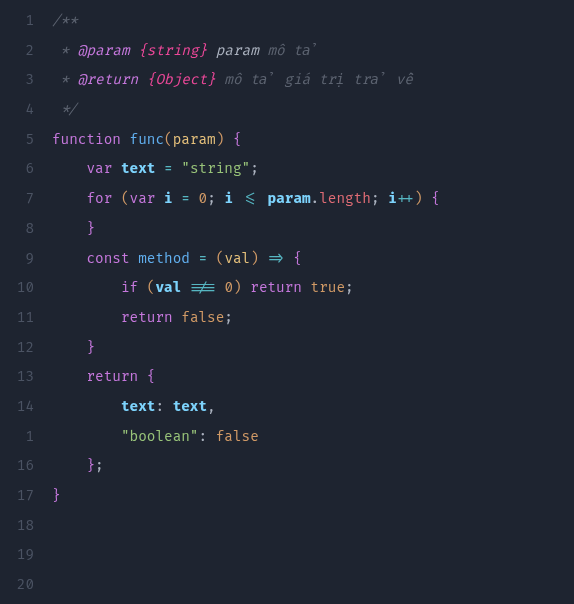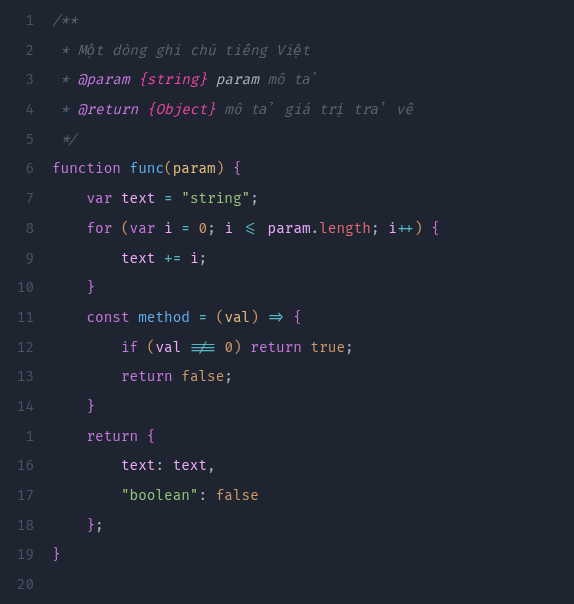--- a/index.html
+++ b/index.html
@@ -30,21 +30,21 @@
   .code-lines { flex:1; }
   .cmt   { color:#5c6370; font-style:italic; }
   .cmt-tag { color:#c678dd; font-style:italic; }
   .cmt-type{ color:#ec4899; font-style:italic; }
   .cmt-param{ color:#abb2bf; font-style:italic; }
   .kw    { color:#c678dd;margin-top:44px; }
   .fn    { color:#61afef;margin-top:16px; }
   .param { color:#e5c07b; }
   .punc  { color:#abb2bf; }
   .brace { color:#c678dd; }
-  .var   { color:#f0abfc; }
+  .var   { color:#7dd3fc;font-weight:bold; }
   .str   { color:#98c379; }
   .num   { color:#d19a66; }
   .op    { color:#56b6c2; }
   .prop  { color:#e06c75; }
   .bool  { color:#d19a66; }
   .paren1{ color:#d19a66; }
 </style>
 </head>
 <body>
 
@@ -66,28 +66,26 @@
       <div>14</div>
       <div>1</div>
       <div>16</div>
       <div>17</div>
       <div>18</div>
       <div>19</div>
       <div>20</div>
     </div>
   <div class="code-lines">
       <div><span class="cmt">/**</span></div>
-      <div><span class="cmt"> * Một dòng ghi chú tiếng Việt</span></div>
       <div><span class="cmt"> * </span><span class="cmt-tag">@param</span><span class="cmt"> </span><span class="cmt-type">{string}</span><span class="cmt"> </span><span class="cmt-param">param</span><span class="cmt"> mô tả</span></div>
       <div><span class="cmt"> * </span><span class="cmt-tag">@return</span><span class="cmt"> </span><span class="cmt-type">{Object}</span><span class="cmt"> mô tả giá trị trả về</span></div>
       <div><span class="cmt"> */</span></div>
       <div><span class="kw">function</span><span class="punc"> </span><span class="fn">func</span><span class="paren1">(</span><span class="param">param</span><span class="paren1">)</span><span class="punc"> </span><span class="brace">{</span></div>
       <div><span>    </span><span class="kw">var</span><span class="punc"> </span><span class="var">text</span><span class="punc"> </span><span class="op">=</span><span class="punc"> </span><span class="str">"string"</span><span class="punc">;</span></div>
       <div><span>    </span><span class="kw">for</span><span class="punc"> </span><span class="paren1">(</span><span class="kw">var</span><span class="punc"> </span><span class="var">i</span><span class="punc"> </span><span class="op">=</span><span class="punc"> </span><span class="num">0</span><span class="punc">; </span><span class="var">i</span><span class="punc"> </span><span class="op">&lt;=</span><span class="punc"> </span><span class="var">param</span><span class="punc">.</span><span class="prop">length</span><span class="punc">; </span><span class="var">i</span><span class="op">++</span><span class="paren1">)</span><span class="punc"> </span><span class="brace">{</span></div>
-      <div><span>        </span><span class="var">text</span><span class="punc"> </span><span class="op">+=</span><span class="punc"> </span><span class="var">i</span><span class="punc">;</span></div>
       <div><span>    </span><span class="brace">}</span></div>
       <div><span>    </span><span class="kw">const</span><span class="punc"> </span><span class="fn">method</span><span class="punc"> </span><span class="op">=</span><span class="punc"> </span><span class="paren1">(</span><span class="param">val</span><span class="paren1">)</span><span class="punc"> </span><span class="op">=&gt;</span><span class="punc"> </span><span class="brace">{</span></div>
       <div><span>        </span><span class="kw">if</span><span class="punc"> </span><span class="paren1">(</span><span class="var">val</span><span class="punc"> </span><span class="op">!==</span><span class="punc"> </span><span class="num">0</span><span class="paren1">)</span><span class="punc"> </span><span class="kw">return</span><span class="punc"> </span><span class="bool">true</span><span class="punc">;</span></div>
       <div><span>        </span><span class="kw">return</span><span class="punc"> </span><span class="bool">false</span><span class="punc">;</span></div>
       <div><span>    </span><span class="brace">}</span></div>
       <div><span>    </span><span class="kw">return</span><span class="punc"> </span><span class="brace">{</span></div>
       <div><span>        </span><span class="var">text</span><span class="punc">: </span><span class="var">text</span><span class="punc">,</span></div>
       <div><span>        </span><span class="str">"boolean"</span><span class="punc">: </span><span class="bool">false</span></div>
       <div><span>    </span><span class="brace">}</span><span class="punc">;</span></div>
       <div><span class="brace">}</span></div>

